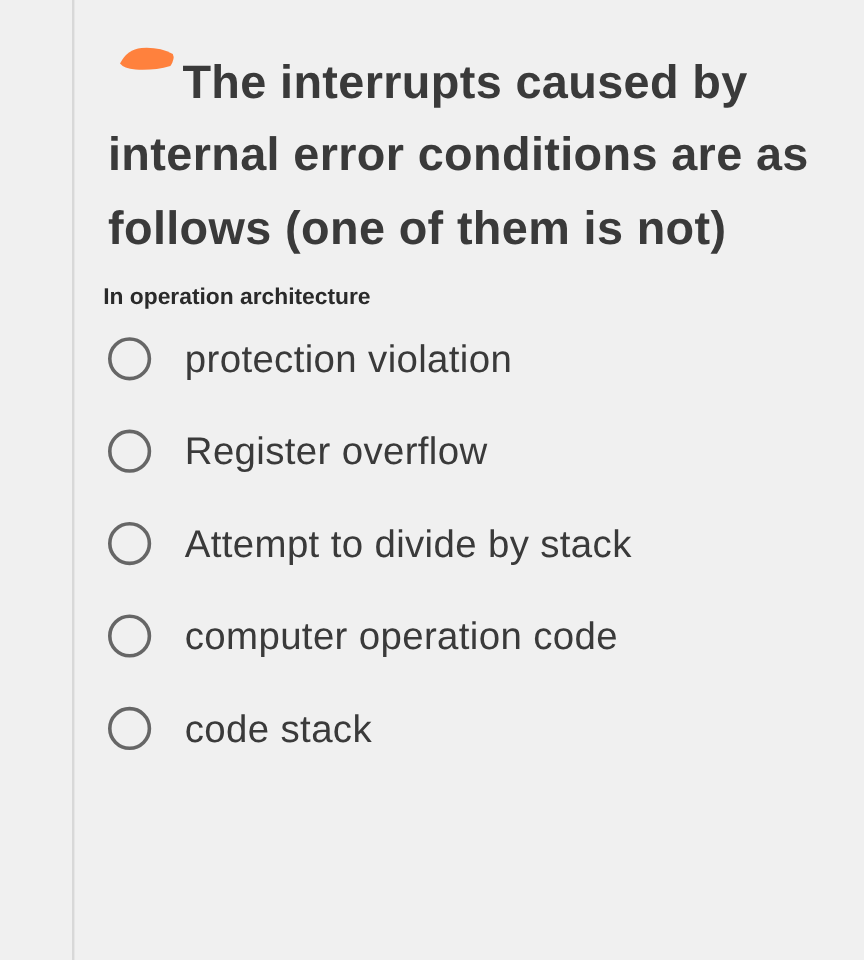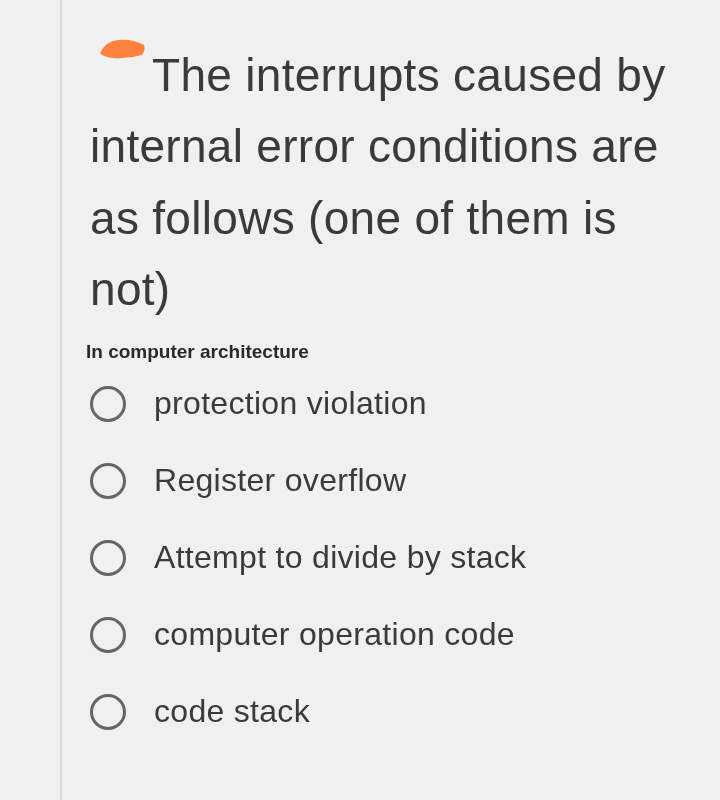--- a/index.html
+++ b/index.html
@@ -34,41 +34,41 @@
       left: 8px;
       top: -5px;
       width: 50px;
       height: 30px;
     }
     .annotation-mark svg {
       width: 100%;
       height: 100%;
     }
     .question-text {
-      font-size: 46px;
+      font-size: 39px;
       color: #3a3a3a;
       line-height: 1.55;
-      font-weight: 400;
+      font-weight: 700;
       text-indent: 62px;
       letter-spacing: 0.3px;
     }
     .subject-text {
       font-size: 19px;
       color: #2a2a2a;
       font-weight: 700;
       margin-top: 14px;
       line-height: 1.35;
       margin-left: -4px;
     }
     .options {
       margin-top: 20px;
     }
     .option-row {
       display: flex;
-      align-items: flex-end;
+      align-items: flex-start;
       margin-bottom: 40px;
       cursor: pointer;
     }
     .radio-circle {
       width: 36px;
       height: 36px;
       border: 3px solid #666;
       border-radius: 50%;
       flex-shrink: 0;
       margin-right: 28px;
@@ -86,21 +86,21 @@
 <div class="left-border"></div>
 
 <div class="content">
   <div class="question-header">
     <div class="annotation-mark">
       <svg viewBox="0 0 50 30">
         <path d="M 2 18 Q 8 6 20 5 Q 35 4 46 10 Q 48 14 44 20 Q 30 24 15 23 Q 5 22 2 18 Z" fill="#ff7a33" opacity="0.95"></path>
       </svg>
     </div>
     <div class="question-text">The interrupts caused by internal error conditions are as follows (one of them is not)</div>
-    <div class="subject-text">In computer architecture</div>
+    <div class="subject-text">In operation architecture</div>
   </div>
 
   <div class="options">
     <div class="option-row">
       <div class="radio-circle"></div>
       <div class="option-label">protection violation</div>
     </div>
     <div class="option-row">
       <div class="radio-circle"></div>
       <div class="option-label">Register overflow</div>

